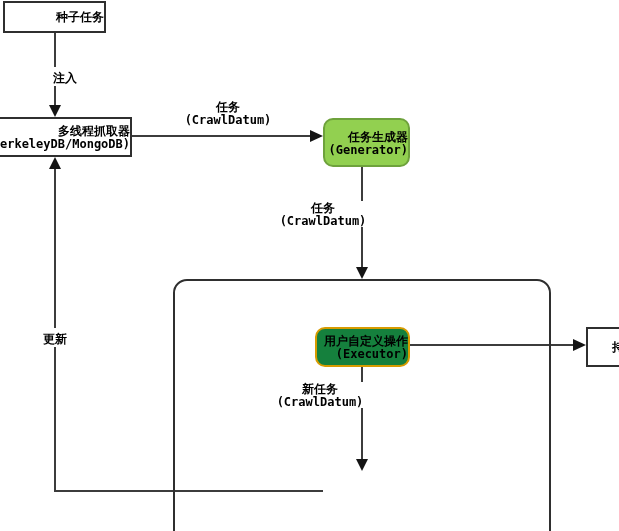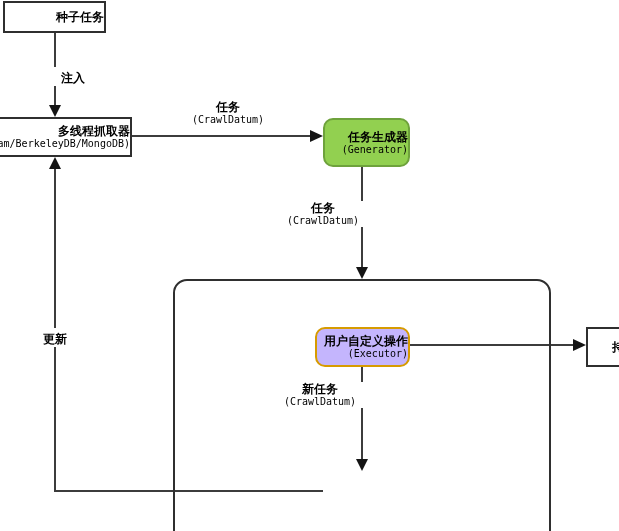--- a/index.html
+++ b/index.html
@@ -7,21 +7,21 @@
     position:relative;width:619px;height:531px;background:#ffffff;
     overflow:hidden;
     font-family:"DejaVu Sans Mono","Liberation Mono",monospace;
     color:#000;
   }
   .node{position:absolute;box-sizing:border-box;display:flex;flex-direction:column;
         justify-content:center;align-items:flex-end;text-align:center;}
   .rect{background:#fff;border:2px solid #2f2f2f;}
   .round{border-radius:10px;border:2px solid #2f2f2f;}
   .name{font-size:12px;line-height:14px;font-weight:600;white-space:nowrap;}
-  .detail{font-size:10px;line-height:12px;font-weight:400;white-space:nowrap;}
+  .detail{font-size:12px;line-height:12px;font-weight:700;white-space:nowrap;}
   .edge{position:absolute;background:#3c3c3c;}
   .edge-label{position:absolute;text-align:center;white-space:nowrap;}
   .edge-label .name{font-weight:600;}
   .arrow{position:absolute;width:0;height:0;}
   .arrow-down{border-left:6px solid transparent;border-right:6px solid transparent;
               border-top:12px solid #141414;}
   .arrow-up{border-left:6px solid transparent;border-right:6px solid transparent;
             border-bottom:12px solid #141414;}
   .arrow-right{border-top:6px solid transparent;border-bottom:6px solid transparent;
                border-left:13px solid #141414;}
@@ -47,21 +47,21 @@
   <div class="edge" style="left:410px;top:344px;width:163px;height:2px;"></div>
   <div class="arrow arrow-right" style="left:573px;top:339px;"></div>
 
   <div class="edge" style="left:361px;top:367px;width:2px;height:92px;"></div>
   <div class="arrow arrow-down" style="left:356px;top:459px;"></div>
 
   <div class="edge" style="left:54px;top:490px;width:269px;height:2px;"></div>
   <div class="edge" style="left:54px;top:169px;width:2px;height:322px;"></div>
   <div class="arrow arrow-up" style="left:49px;top:157px;"></div>
 
-  <div class="edge-label whitebg" style="left:25px;top:67px;width:60px;text-align:right;">
+  <div class="edge-label whitebg" style="left:35px;top:67px;width:60px;">
     <span class="name">注入</span>
   </div>
 
   <div class="edge-label" style="left:168px;top:100px;width:120px;">
     <div class="name">任务</div>
     <div class="detail">(CrawlDatum)</div>
   </div>
 
   <div class="edge-label whitebg" style="left:263px;top:201px;width:120px;">
     <div class="name">任务</div>
@@ -86,21 +86,21 @@
   <div class="node rect" style="left:-20px;top:117px;width:152px;height:40px;">
     <div class="name">多线程抓取器</div>
     <div class="detail">(Ram/BerkeleyDB/MongoDB)</div>
   </div>
 
   <div class="node round" style="left: 323px; top: 118px; width: 87px; height: 49px; background-color: rgb(146, 208, 80); border-color: rgb(110, 162, 60);">
     <div class="name">任务生成器</div>
     <div class="detail">(Generator)</div>
   </div>
 
-  <div class="node round" style="left: 315px; top: 327px; width: 95px; height: 40px; background-color: #c4b5fd; border-color: rgb(215, 155, 0);">
+  <div class="node round" style="left: 315px; top: 327px; width: 95px; height: 40px; background-color: #15803d; border-color: rgb(215, 155, 0);">
     <div class="name">用户自定义操作</div>
     <div class="detail">(Executor)</div>
   </div>
 
 
   <div class="node rect" style="left:586px;top:327px;width:52px;height:40px;overflow:visible;">
     <span class="name">持久</span>
   </div>
 
 </div>

